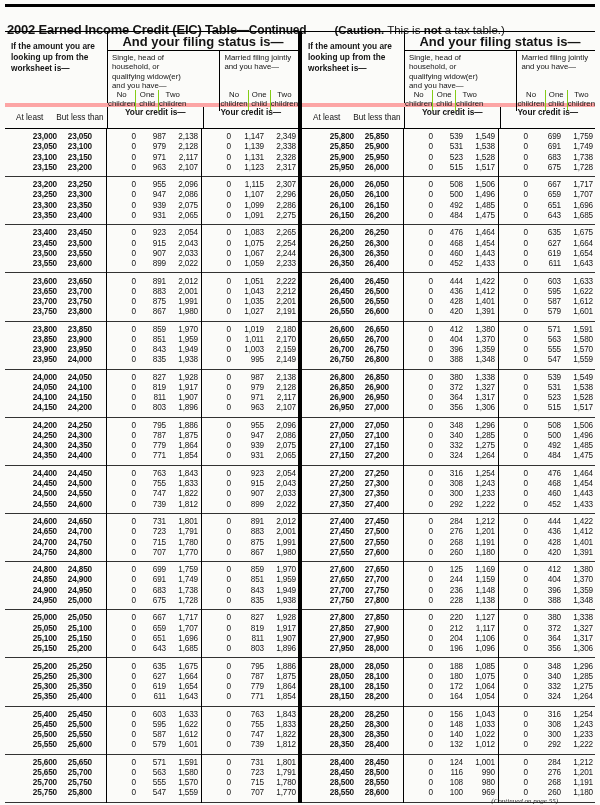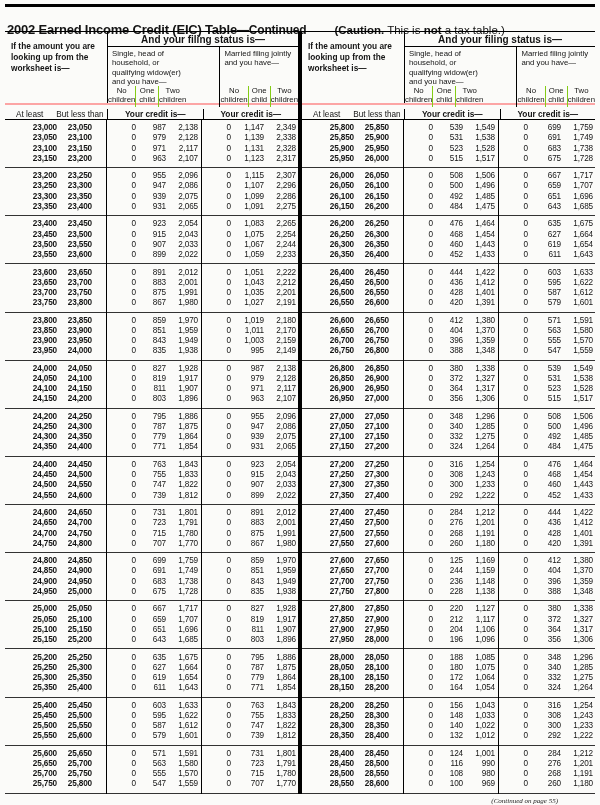--- a/index.html
+++ b/index.html
@@ -22,30 +22,30 @@
   .tables { position: absolute; top: 31px; left: 5px; display: flex; }
   .half { width: 293px; }
   .mid-divider { width: 4px; background: #000; }
 
   .hdr { display: flex; border-top: 1.5px solid #000; height: 72px; justify-content: flex-end; }
   .hdr-amount {
     width: 102px; padding: 9px 6px 0 6px;
     font-size: 8.3px; font-weight: 700; line-height: 1.3;
   }
   .hdr-right { flex: 1; display: flex; flex-direction: column; border-left: 1.5px solid #000; }
-  .hdr-filing { font-size: 10px; font-weight: 700; text-align: center; border-bottom: 1px solid #000; padding: 2px 0 1px; }
+  .hdr-filing { font-size: 13px; font-weight: 700; text-align: center; border-bottom: 1px solid #000; padding: 2px 0 1px; }
   .hdr-groups { flex: 1; display: flex; gap: 33px; }
   .hdr-group { width: 50%; display: flex; flex-direction: column; }
   .hdr-group.married { border-left: 1px solid #000; }
   .group-label { font-size: 7.8px; line-height: 1.2; padding: 2px 2px 0 4px; flex: 1; }
   .subcols { display: flex; height: 21px; }
   .subcol { flex: 1; text-align: center; font-size: 7.8px; line-height: 1.12; padding-top: 1px; }
   .subcol + .subcol { border-left: 1px solid #84cc16; }
 
-  .hdr2 { display: flex; border-top: 2px solid #fca5a5; border-bottom: 1.5px solid #000; height: 17px; align-items: flex-end; }
+  .hdr2 { display: flex; border-top: 4px solid #fca5a5; border-bottom: 1.5px solid #000; height: 26px; }
   .hdr2-amounts { width: 102px; display: flex; font-size: 8.2px; padding-left: 11px; gap: 13px; align-items: center; white-space: nowrap; }
   .hdr2-credit { flex: 1; text-align: center; font-weight: 700; font-size: 8.3px; line-height: 10.5px; border-left: 1.5px solid #000; }
   .hdr2-credit.married { border-left-width: 1px; }
 
   .tbody { position: relative; }
   .vline { position: absolute; top: 0; bottom: 0; background: #000; }
   .vline1 { left: 100.5px; width: 1.5px; }
   .vline2 { left: 196px; width: 1px; }
   .group { border-bottom: 1px solid #333; padding: 3.2px 0; }
   .row { display: flex; height: 10.2px; align-items: center; }

